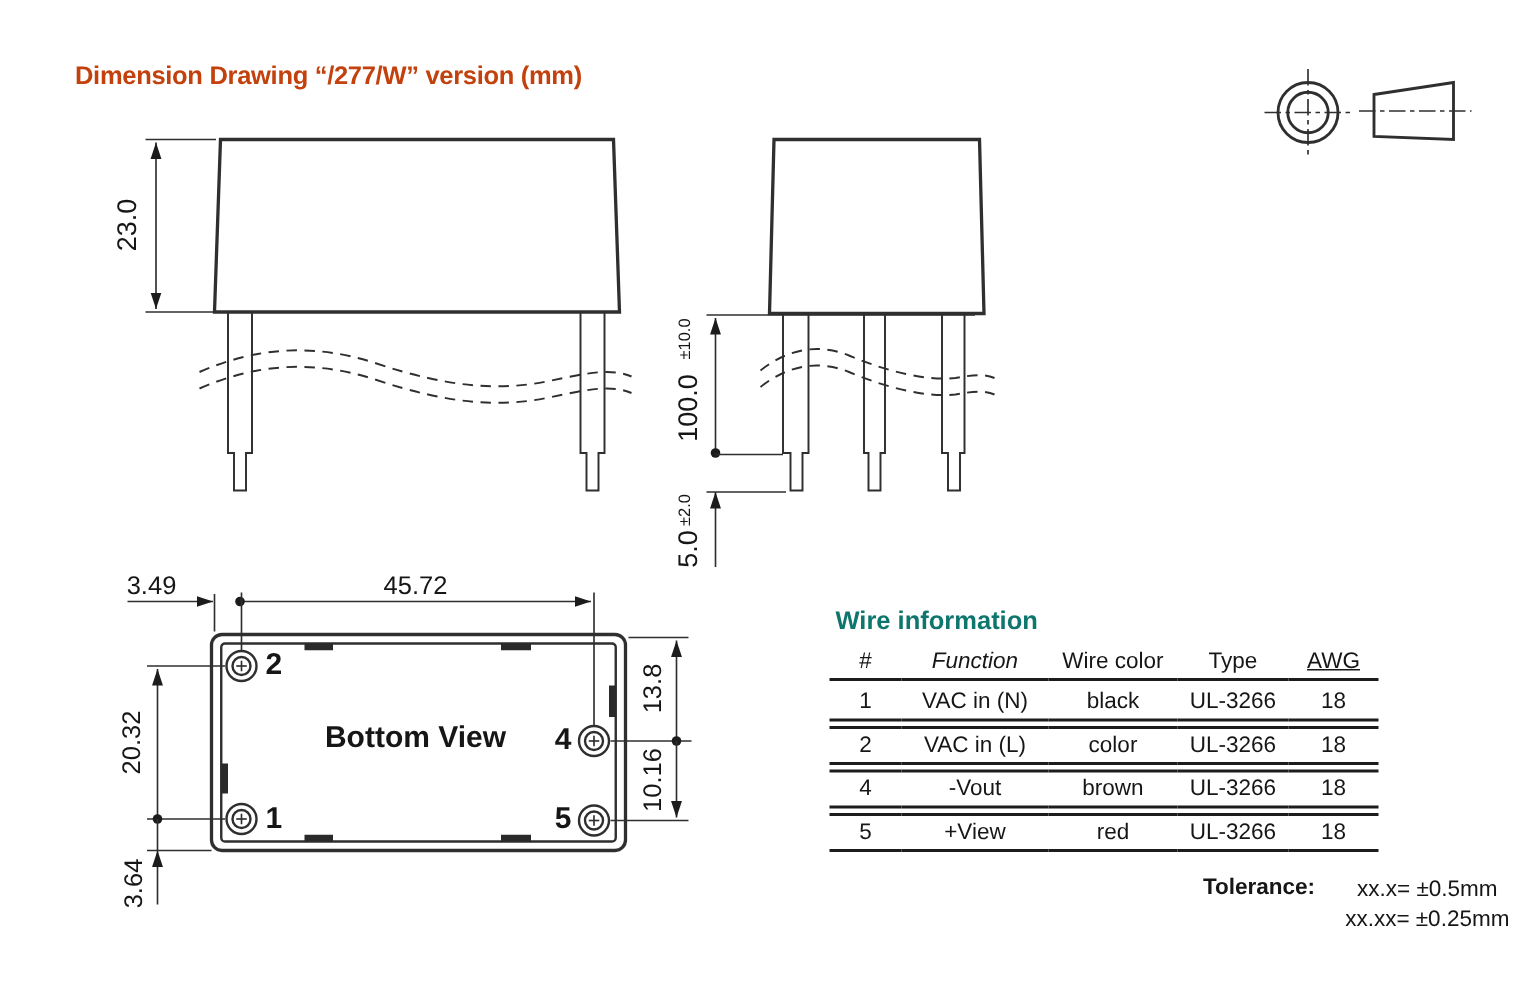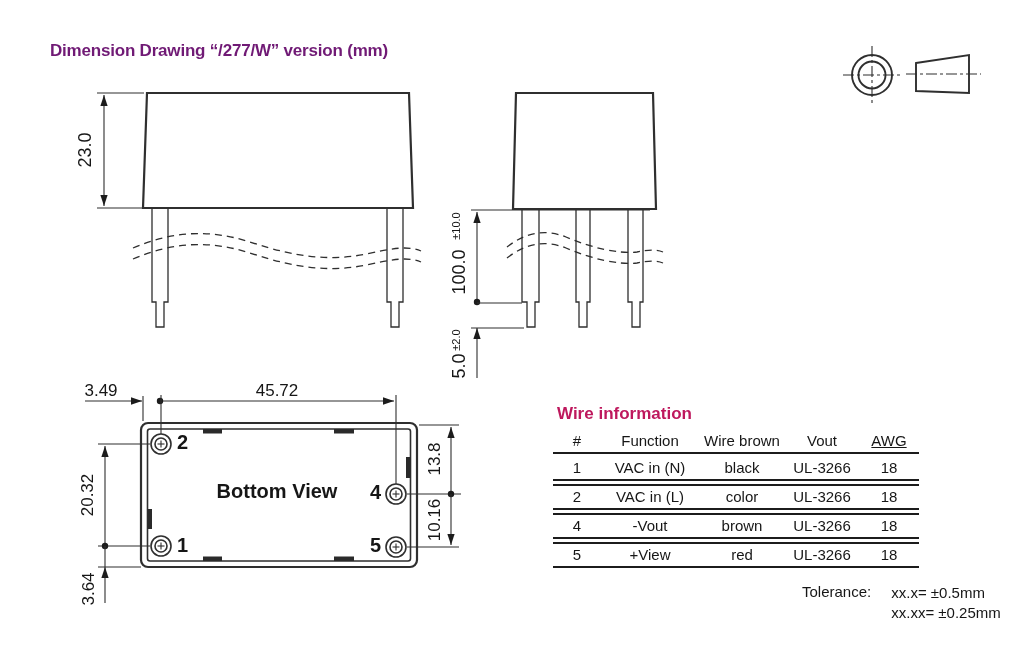--- a/index.html
+++ b/index.html
@@ -2,53 +2,53 @@
 <html><head>
 <meta charset="utf-8">
 <style>
   html,body{margin:0;padding:0;background:#fff;}
   #canvas{
     position:relative;width:1024px;height:670px;background:#ffffff;
     font-family:"Liberation Sans",sans-serif;color:#111;overflow:hidden;
   }
   .title{
     position:absolute;left:50px;top:41px;font-size:17px;font-weight:bold;
-    letter-spacing:-0.2px;color:#701a75;
+    letter-spacing:-0.2px;color:#c2410c;
   }
   svg text{
     font-family:"Liberation Sans",sans-serif;fill:#161616;
   }
   .dimtxt{font-size:17px;}
   .dimtxt-big{font-size:18px;}
   .dimtol{font-size:11px;}
   .pinlbl{font-size:20px;font-weight:bold;}
   .caption{font-size:20px;font-weight:bold;}
   
   .wireinfo-head{
-    position:absolute;left:557px;top:404px;font-size:17px;font-weight:bold;color:#be185d;
+    position:absolute;left:557px;top:404px;font-size:17px;font-weight:bold;color:#0f766e;
   }
   table.wireinfo{
     position:absolute;left:553px;top:427px;width:366px;
     border-collapse:separate;border-spacing:0 3px;
     font-size:15px;color:#161616;table-layout:fixed;
   }
   table.wireinfo td,table.wireinfo th{
     text-align:center;font-weight:normal;height:22px;padding:0;line-height:22px;
     overflow:hidden;white-space:nowrap;
   }
   table.wireinfo thead th{border-bottom:2px solid #1c1c1c;}
   table.wireinfo tbody td{border-bottom:2px solid #1c1c1c;}
   table.wireinfo tbody tr:not(:first-child) td{border-top:2px solid #1c1c1c;}
-  .col-num{width:48px;}.col-fn{width:98px;}.col-wc{width:86px;}.col-ty{width:74px;}.col-awg{width:60px;text-decoration:underline;}
+  .col-num{width:48px;}.col-fn{width:98px;font-style:italic;}.col-wc{width:86px;}.col-ty{width:74px;}.col-awg{width:60px;text-decoration:underline;}
   
   .tolerance{
     position:absolute;left:802px;top:583px;display:flex;font-size:15px;color:#161616;
   }
-  .tolerance .lbl{margin-right:20px;}
-  .tolerance .vals div{line-height:20px;}
+  .tolerance .lbl{margin-right:20px;font-weight:bold;}
+  .tolerance .vals div{line-height:20px;text-align:center;}
 </style>
 </head>
 <body>
 
 <div id="canvas">
 
   <div class="title">Dimension Drawing “/277/W” version (mm)</div>
 
   <svg width="1024" height="670" viewBox="0 0 1024 670">
     <defs>
@@ -191,22 +191,22 @@
   </svg>
 
   
   <div class="wireinfo-head">Wire information</div>
 
   <table class="wireinfo">
     <thead>
       <tr>
         <th class="col-num">#</th>
         <th class="col-fn">Function</th>
-        <th class="col-wc">Wire brown</th>
-        <th class="col-ty">Vout</th>
+        <th class="col-wc">Wire color</th>
+        <th class="col-ty">Type</th>
         <th class="col-awg">AWG</th>
       </tr>
     </thead>
     <tbody>
       <tr>
         <td>1</td>
         <td>VAC in (N)</td>
         <td>black</td>
         <td>UL-3266</td>
         <td>18</td>

